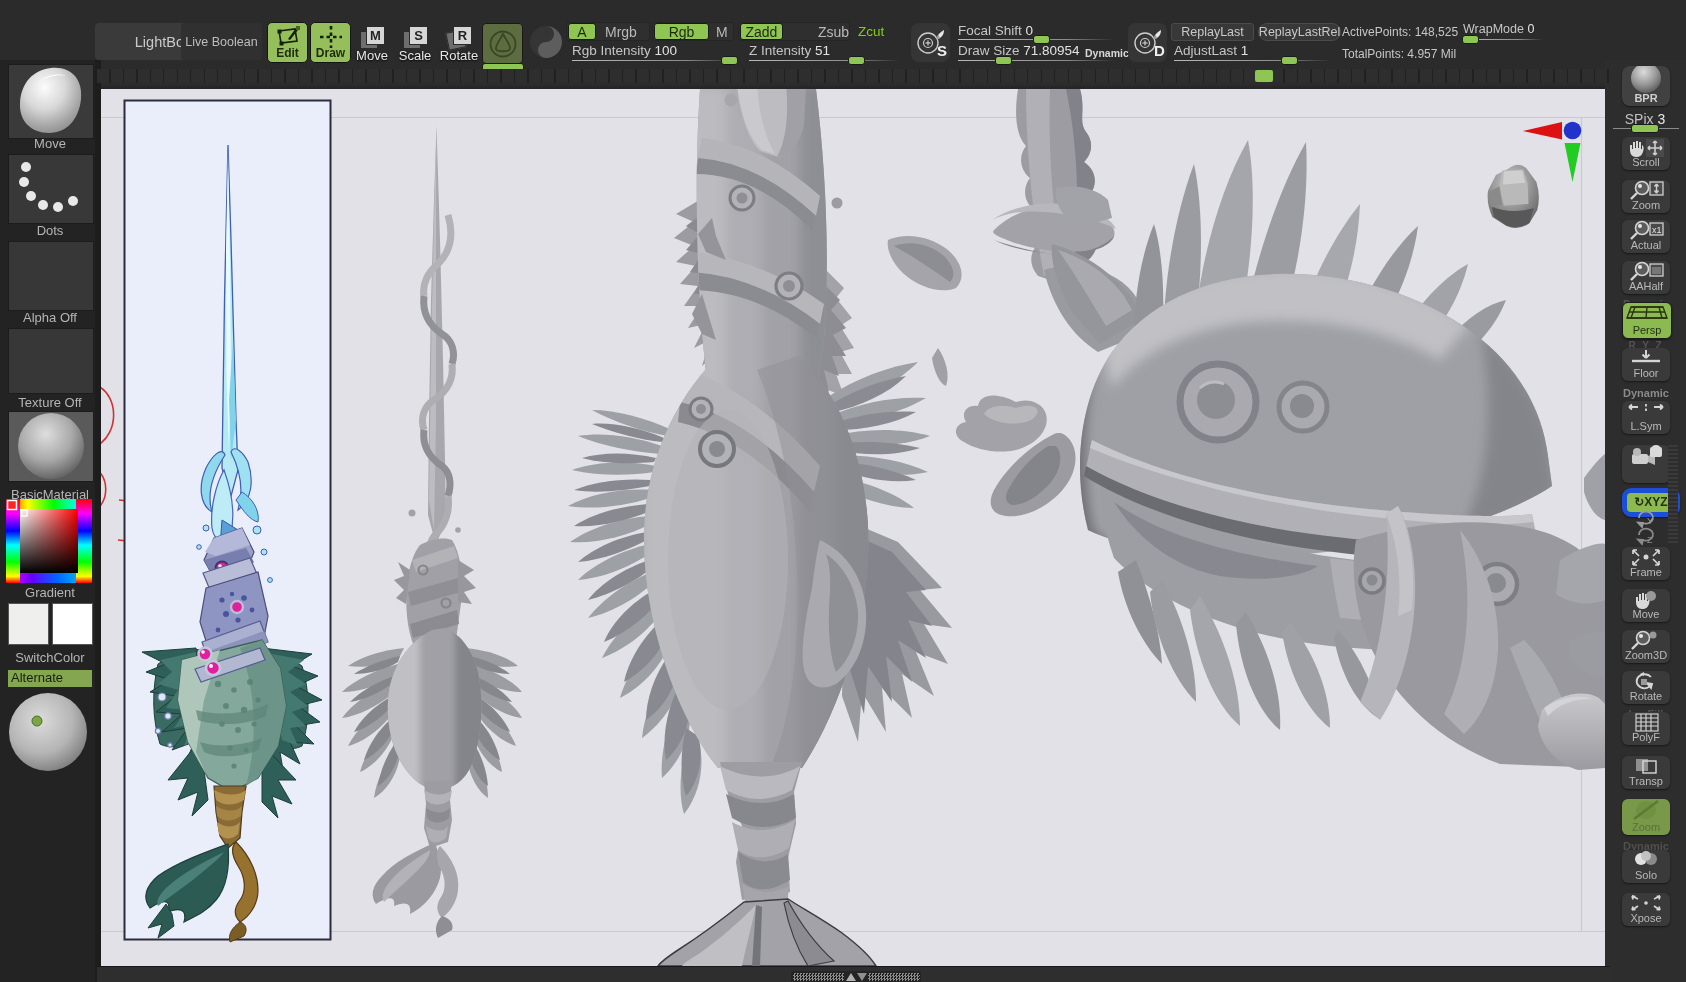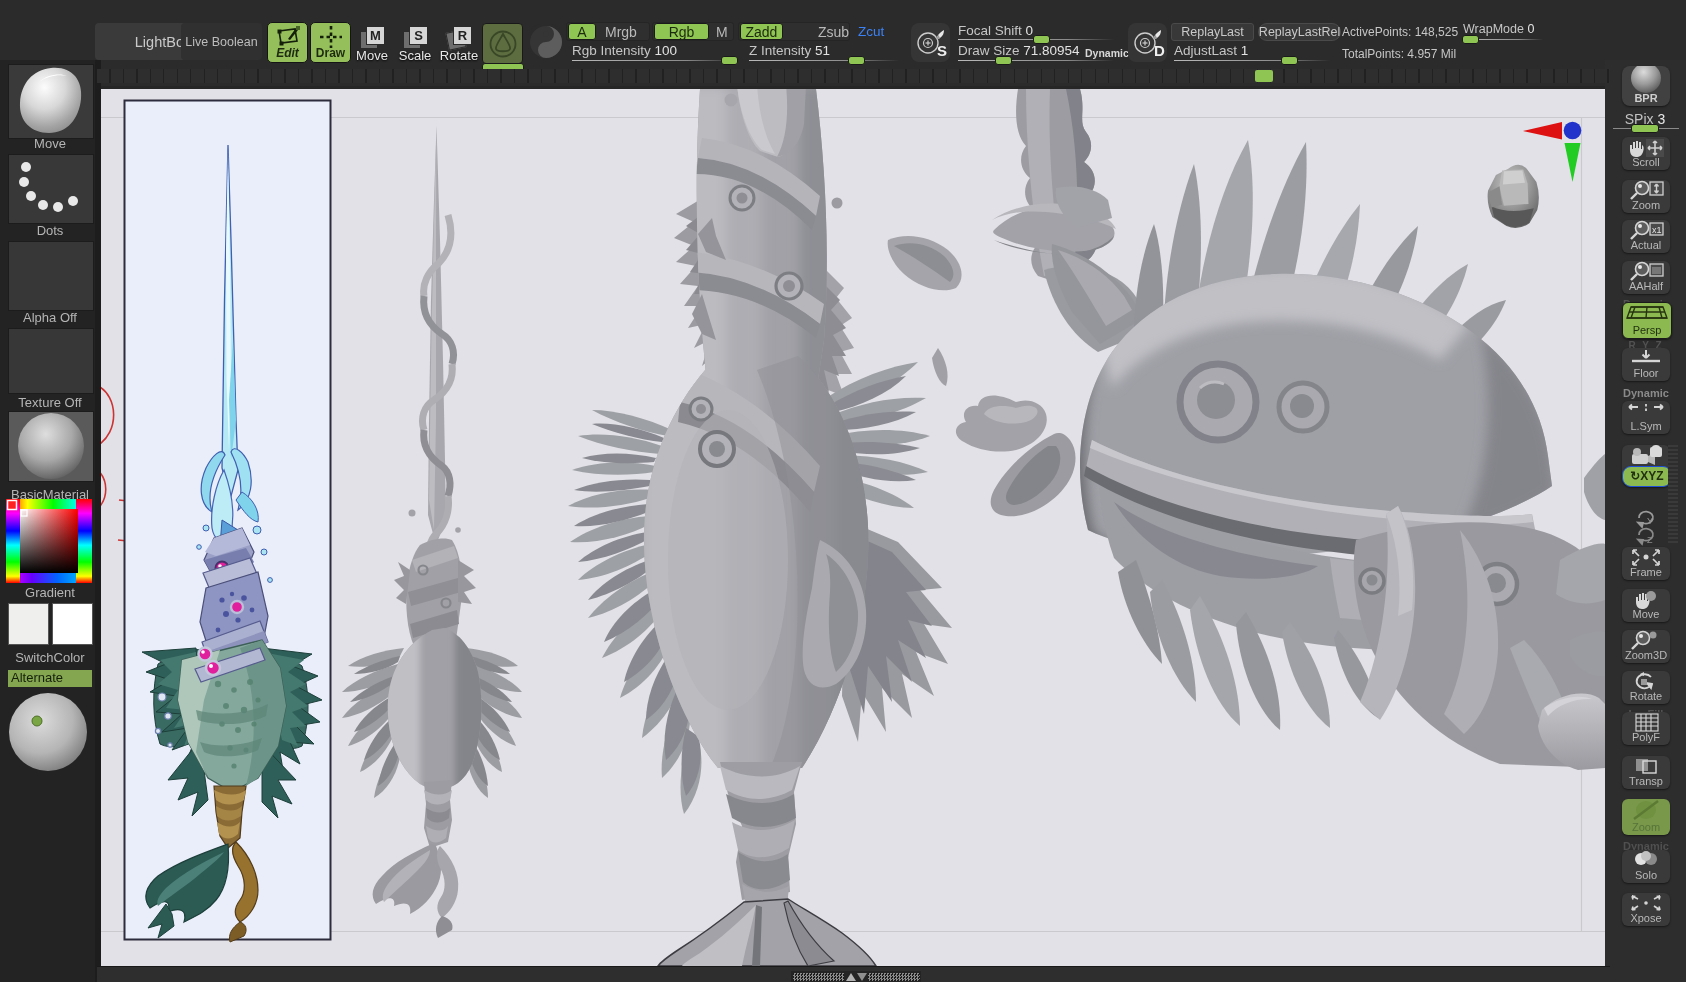--- a/index.html
+++ b/index.html
@@ -45,21 +45,21 @@
         <g fill="none" stroke="#14200a" stroke-width="1.6">
           <path d="M4 6 L20 4 L22 16 L6 18 Z"></path>
         </g>
         <g fill="#14200a">
           <rect x="2.5" y="4.5" width="4" height="4"></rect>
           <rect x="4.5" y="16.5" width="4" height="4"></rect>
           <path d="M13 14 L21 3 L23 5 L15 15 Z"></path>
         </g>
         <rect x="21" y="1" width="4" height="4" fill="#476325"></rect>
       </svg>
-    <div style="margin-top:-3px;font-style:italic;">Edit</div>
+    <div style="margin-top:-3px;">Edit</div>
   </div>
   <div class="btn greenbtn" style="left:310px;top:22px;width:39px;height:39px;font-size:12px;">
     <svg width="26" height="24" viewBox="0 0 26 24">
         <g stroke="#14200a" stroke-width="2.6" stroke-dasharray="3.5 3">
           <line x1="13" y1="1" x2="13" y2="23"></line>
           <line x1="2" y1="12" x2="24" y2="12"></line>
         </g>
       </svg>
     <div style="margin-top:-3px;">Draw</div>
   </div>
@@ -97,21 +97,21 @@
     <div style="color:#b9b9b9;font-size:14px;margin-left:9px;">Mrgb</div>
   </div>
   <div class="chipbox" style="left:652px;top:22px;width:80px;height:17px;">
     <div class="chip" style="width:53px;height:15px;margin-left:1px;">Rgb</div>
     <div style="color:#b9b9b9;font-size:14px;margin-left:7px;">M</div>
   </div>
   <div class="chipbox" style="left:738px;top:22px;width:110px;height:17px;gap:28px;">
     <div class="chip" style="width:54px;height:15px;margin-left:1px;">Zadd</div>
     <div style="color:#b9b9b9;font-size:14px;margin-left:7px;">Zsub</div>
   </div>
-  <div class="lbl" style="left:858px;top:24px;color:#3b82f6;">Zcut</div>
+  <div class="lbl" style="left:858px;top:24px;color:#84cc16;">Zcut</div>
   <div class="lbl" style="left:572px;top:43px;">Rgb Intensity <span style="color:#e2e2e2;">100</span></div>
   <div class="slider" style="left:572px;top:60px;width:164px;"></div>
   <div class="handle" style="left:721px;top:56px;"></div>
   <div class="lbl" style="left:749px;top:43px;">Z Intensity <span style="color:#e2e2e2;">51</span></div>
   <div class="slider" style="left:749px;top:60px;width:150px;"></div>
   <div class="handle" style="left:848px;top:56px;"></div>
   <div class="handle" style="left:482px;top:63px;width:40px;"></div>
   <div class="btn" style="left:911px;top:23px;width:39px;height:39px;background:#353535;border-radius:8px;">
     <svg width="36" height="36" viewBox="0 0 36 36">
         <circle cx="15" cy="18" r="10" fill="none" stroke="#cdcdcd" stroke-width="1.4"></circle>
@@ -331,21 +331,21 @@
       </svg><div class="cap">L.Sym</div></div>
   <div class="rbtn" style="top:385px;height:38px;"><svg width="44" height="24" viewBox="0 0 44 24">
         <g fill="#cfcfcf">
           <rect x="8" y="9" width="16" height="10" rx="2"></rect>
           <circle cx="13" cy="7" r="4" fill="#b9b9b9"></circle>
           <path d="M24 11 L31 8 L31 20 L24 17 Z" fill="#b9b9b9"></path>
           <rect x="26" y="2" width="12" height="10" rx="2" fill="#dadada"></rect>
           <path d="M29 5 L29 2.5 C29 0.5 35 0.5 35 2.5 L35 5" fill="none" stroke="#dadada" stroke-width="2"></path>
         </g>
       </svg><div class="cap"></div></div>
-  <div class="rbtn rgreen" style="top:406px;height:19px;border:1px solid #1d4ed8;border-radius:9px;line-height:19px;font-weight:bold;color:#223110;font-size:12px;">↻XYZ</div>
+  <div class="rbtn rgreen" style="top:428px;height:19px;border:5px solid #1d4ed8;border-radius:9px;line-height:19px;font-weight:bold;color:#223110;font-size:12px;">↻XYZ</div>
   <div style="position:absolute;left:22px;top:450px;width:38px;height:36px;">
     <svg width="38" height="36" viewBox="0 0 38 36">
         <g fill="none" stroke="#9a9a9a" stroke-width="1.8">
           <path d="M12 8 A7 6 0 1 1 16 13"></path>
           <path d="M16 13 L11 12.5 L15 17 Z" fill="#9a9a9a"></path>
         </g>
         <text x="20" y="14" fill="#9a9a9a" font-size="9">Y</text>
         <g fill="none" stroke="#8a8a8a" stroke-width="1.8" transform="translate(0,20)">
           <path d="M12 5 A7 6 0 1 1 16 10"></path>
           <path d="M16 10 L11 9.5 L15 14 Z" fill="#8a8a8a"></path>

